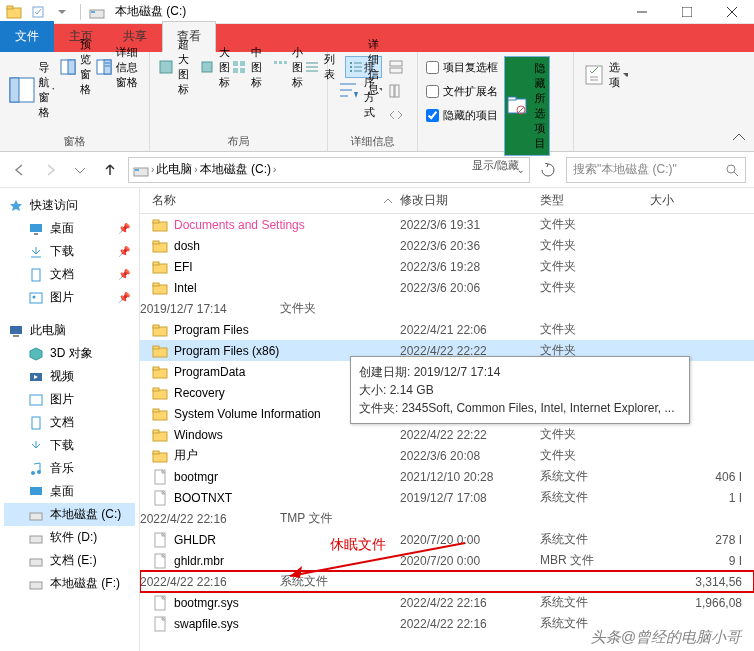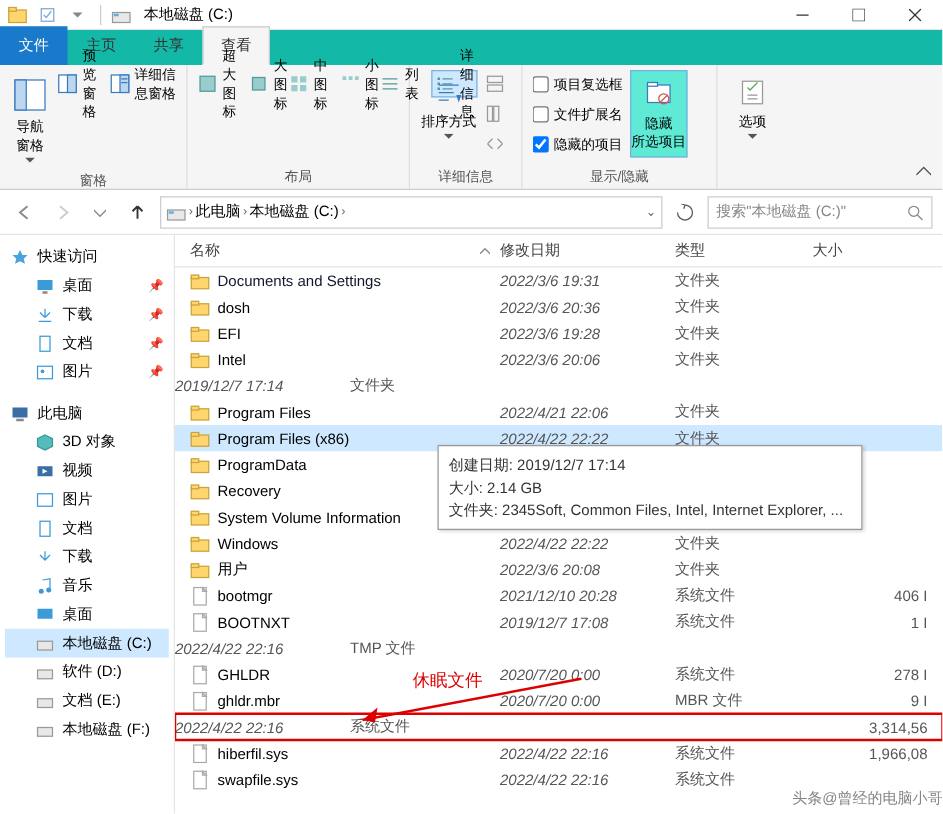--- a/index.html
+++ b/index.html
@@ -8,31 +8,31 @@
 
 .titlebar { height: 24px; display: flex; align-items: center; background: #fff; border-bottom: 1px solid #e5e5e5; }
 .titlebar .qat { display: flex; align-items: center; padding: 0 4px; gap: 4px; }
 .titlebar .qat-icon { width: 20px; height: 20px; display: flex; align-items: center; justify-content: center; }
 .titlebar .drive-icon { width: 16px; height: 16px; }
 .titlebar .title { flex: 1; padding-left: 6px; font-size: 12px; }
 .titlebar .sysbtns { display: flex; }
 .titlebar .sysbtn { width: 45px; height: 24px; display: flex; align-items: center; justify-content: center; }
 
 
-.tabs { height: 28px; display: flex; align-items: flex-end; background: #14b8a6; }
+.tabs { height: 28px; display: flex; align-items: flex-end; background: #ef4444; }
 .tab { padding: 6px 14px; font-size: 12px; color: #333; border: 1px solid transparent; }
 .tab.file { background: #1979ca; color: #fff; }
 .tab.active { background: #f5f5f5; border: 1px solid #ccc; border-bottom: 1px solid #f5f5f5; }
 
 
 .ribbon { height: 100px; background: #f5f5f5; border-bottom: 1px solid #ccc; display: flex; position: relative; }
 .rgroup { border-right: 1px solid #ddd; padding: 4px 8px 2px 8px; display: flex; flex-direction: column; }
 .rgroup-body { flex: 1; display: flex; align-items: flex-start; gap: 6px; }
 .rgroup-label { text-align: center; font-size: 11px; color: #555; padding-top: 2px; }
-.bigbtn { display: flex; flex-direction: column; align-items: center; justify-content: center; width: 46px; text-align: center; font-size: 11px; gap: 2px; padding: 4px 0; }
+.bigbtn { display: flex; flex-direction: row; align-items: center; justify-content: center; width: 46px; text-align: center; font-size: 11px; gap: 2px; padding: 4px 0; }
 .iconbox { width: 28px; height: 28px; display: flex; align-items: center; justify-content: center; }
 .iconbox.large { width: 32px; height: 32px; }
 .smallrow { display: flex; align-items: center; gap: 4px; font-size: 11px; height: 22px; }
 .smallrow .si { width: 16px; height: 16px; }
 .checkrow { display: flex; align-items: center; gap: 4px; font-size: 11px; height: 22px; }
 .checkrow input { width: 13px; height: 13px; }
 .ribbon-collapse { position: absolute; right: 6px; bottom: 4px; width: 18px; height: 18px; display:flex; align-items:center; justify-content:center; }
 
 
 .addrbar { height: 36px; display: flex; align-items: center; padding: 4px 8px; gap: 6px; border-bottom: 1px solid #e5e5e5; }
@@ -62,32 +62,32 @@
 .cols { display: flex; border-bottom: 1px solid #e5e5e5; font-size: 12px; color: #444; height: 26px; align-items: center; }
 .col-name { width: 260px; padding-left: 12px; display:flex; align-items:center; gap:6px;}
 .col-date { width: 140px; }
 .col-type { width: 110px; }
 .col-size { flex: 1; }
 .rows { flex: 1; overflow: hidden; }
 .row { display: flex; align-items: center; height: 21px; font-size: 12px; }
 .row.sel { background: #cde8ff; }
 .row.boxed { outline: 2px solid #d00; outline-offset: -1px; }
 .row .c-name { width: 260px; padding-left: 12px; display: flex; align-items: center; gap: 6px; overflow:hidden; white-space:nowrap;}
-.row .c-date { width: 140px; color: #555; font-style: italic; }
+.row .c-date { width: 140px; color: #555; }
 .row .c-type { width: 110px; color: #555; }
 .row .c-size { flex: 1; color: #555; text-align: right; padding-right: 12px; }
 .ficon { width: 16px; height: 16px; }
 
 
 .tooltip { position: absolute; background: #fff; border: 1px solid #999; padding: 6px 8px; font-size: 12px; color: #333; box-shadow: 1px 1px 3px rgba(0,0,0,.2); line-height: 1.5; max-width: 340px; }
 
 
 .anno-arrow { position: absolute; color: #d00; font-size: 14px; pointer-events:none; }
 .anno-text { position: absolute; color: #d00; font-size: 14px; pointer-events:none; }
-.watermark { position: absolute; right: 0; bottom: 4px; font-size: 12px; color: #666; opacity: .8; }
+.watermark { position: absolute; right: 13px; bottom: 4px; font-size: 15px; color: #666; opacity: .8; font-style: italic; }
 
 svg { display: block; }
 </style>
 </head>
 <body>
 
 <div class="titlebar">
   <div class="qat">
     <span class="qat-icon">
         <svg width="16" height="16">
@@ -310,21 +310,21 @@
           </label>
         <label class="checkrow">
             <input type="checkbox" style="">
             <span>文件扩展名</span>
           </label>
         <label class="checkrow">
             <input type="checkbox" checked="" style="">
             <span>隐藏的项目</span>
           </label>
       </div>
-      <div class="bigbtn" style="background:#5eead4;border:1px solid #7ab0e0">
+      <div class="bigbtn" style="background:#15803d;border:1px solid #7ab0e0">
         <span class="iconbox">
             <svg width="24" height="24">
               <rect x="3" y="5" width="18" height="14" fill="#fff" stroke="#3a7bbf"></rect>
               <rect x="3" y="3" width="8" height="3" fill="#fff" stroke="#3a7bbf"></rect>
               <circle cx="16" cy="16" r="4" fill="none" stroke="#c55"></circle>
               <line x1="13" y1="19" x2="19" y2="13" stroke="#c55"></line>
             </svg>
           </span>
         <span style="white-space:pre-line">隐藏
 所选项目</span>
@@ -582,21 +582,21 @@
     </div>
     <div class="rows" id="rows">
         <div class="row">
           <div class="c-name">
             <span class="ficon">
               <svg width="16" height="16">
                 <rect x="1" y="5" width="14" height="9" fill="#ffd66e" stroke="#caa33a"></rect>
                 <rect x="1" y="3" width="6" height="3" fill="#ffd66e" stroke="#caa33a"></rect>
               </svg>
             </span>
-            <span style="color:#0f172a">Documents and Settings</span>
+            <span style="color:#ec4899">Documents and Settings</span>
           </div>
           <div class="c-date">2022/3/6 19:31</div>
           <div class="c-type">文件夹</div>
           <div class="c-size"></div>
         </div>
         <div class="row">
           <div class="c-name">
             <span class="ficon">
               <svg width="16" height="16">
                 <rect x="1" y="5" width="14" height="9" fill="#ffd66e" stroke="#caa33a"></rect>
@@ -807,21 +807,21 @@
           <div class="c-size">3,314,56</div>
         </div>
         <div class="row">
           <div class="c-name">
             <span class="ficon">
               <svg width="16" height="16">
                 <rect x="3" y="1" width="10" height="14" fill="#fff" stroke="#aaa"></rect>
                 <path d="M10 1 L13 4 L10 4 Z" fill="#ddd" stroke="#aaa"></path>
               </svg>
             </span>
-            <span style="">hiberfil.sys</span>
+            <span style="">bootmgr.sys</span>
           </div>
           <div class="c-date">2022/4/22 22:16</div>
           <div class="c-type">系统文件</div>
           <div class="c-size">1,966,08</div>
         </div>
         <div class="row">
           <div class="c-name">
             <span class="ficon">
               <svg width="16" height="16">
                 <rect x="3" y="1" width="10" height="14" fill="#fff" stroke="#aaa"></rect>

